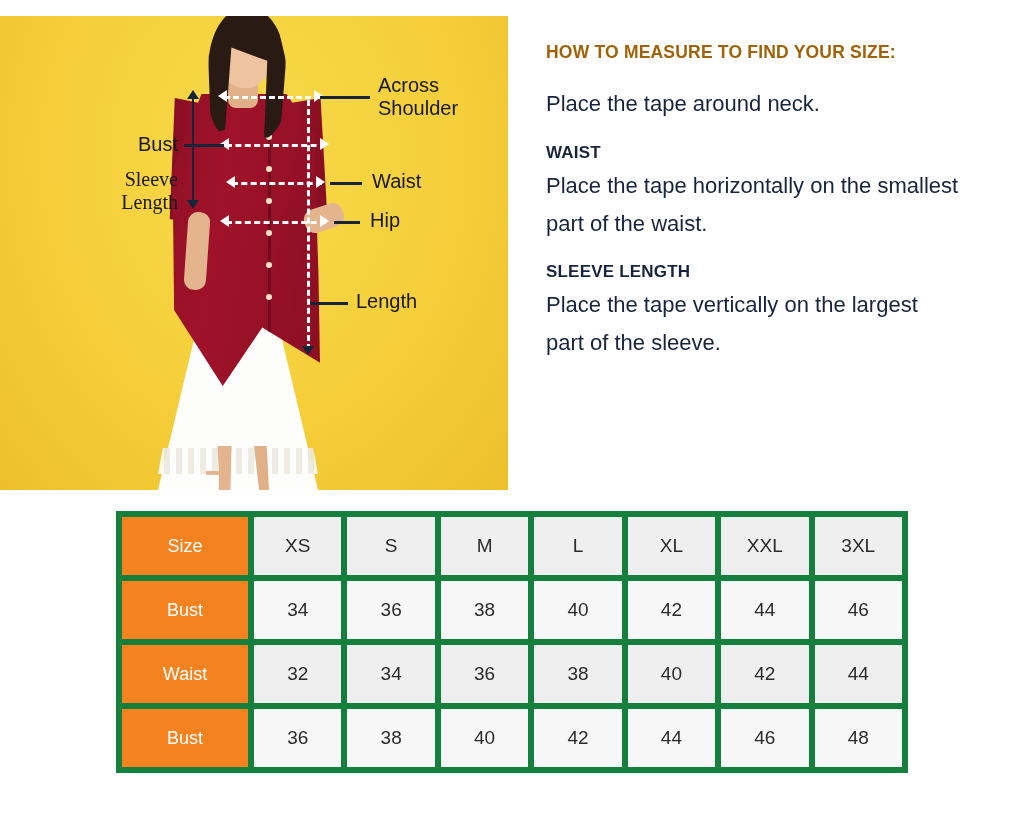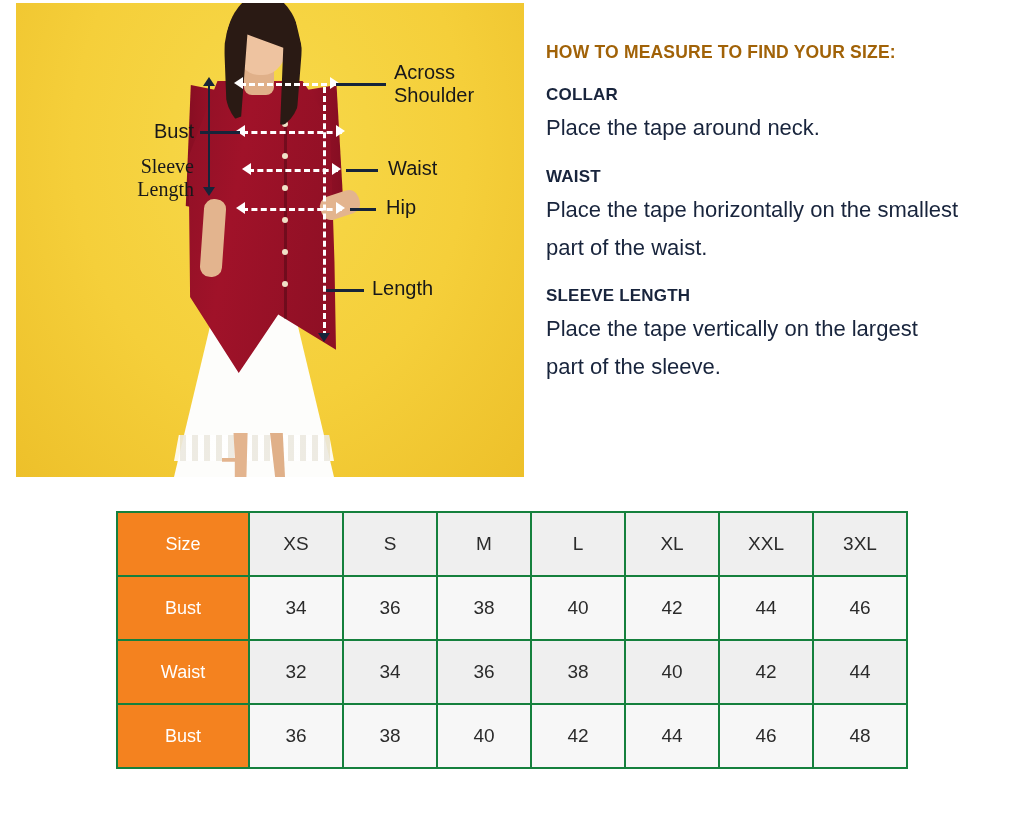--- a/index.html
+++ b/index.html
@@ -13,25 +13,24 @@
   .page {
     position: relative;
     width: 1024px;
     height: 820px;
     background: #ffffff;
   }
 
   
   .illus {
     position: absolute;
-    left: 0; top: 3px;
+    left: 0; top: 16px;
     width: 508px; height: 474px;
     background: radial-gradient(ellipse at 50% 30%, #f7d94a 0%, #f5cf3a 55%, #edc02a 100%);
     overflow: hidden;
-    margin-left: 16px;
   }
   
   .model { position: absolute; left: 0; top: 0; width: 508px; height: 474px; }
 
   .skirt {
     position: absolute;
     left: 158px; top: 300px;
     width: 160px; height: 174px;
     background: #fdfdfb;
     clip-path: polygon(26% 0%, 74% 0%, 100% 100%, 0% 100%);
@@ -219,21 +218,21 @@
     position: absolute;
     left: 116px; top: 511px;
     width: 792px;
   }
   table.size-table {
     border-collapse: collapse;
     width: 792px;
     table-layout: fixed;
   }
   table.size-table td {
-    border: 2px solid #15803d;
+    border: 6px solid #15803d;
     height: 64px;
     text-align: center;
     vertical-align: middle;
     font-size: 19px;
     color: #2b2b2b;
     background: #f4f4f4;
   }
   table.size-table td.rowhead {
     background: #f4821f;
     color: #ffffff;
@@ -306,21 +305,20 @@
     <div class="dash-v" style="left:307px; top:84px; height:250px;"></div>
     <div class="arrowhead ah-down" style="left:302px; top:330px;"></div>
     <div class="leader" style="left:310px; top:286px; width:38px;"></div>
     <div class="lbl" style="left:356px; top:274px;">Length</div>
   </div>
 
   <div class="howto">
     <h1>HOW TO MEASURE TO FIND YOUR SIZE:</h1>
 
     <div class="sec">
-      <h2>COLLAR</h2>
       <p>Place the tape around neck.</p>
     </div>
 
     <div class="sec">
     </div>
 
     <div class="sec">
       <h2>WAIST</h2>
       <p>Place the tape horizontally on the smallest
 part of the waist.</p>

